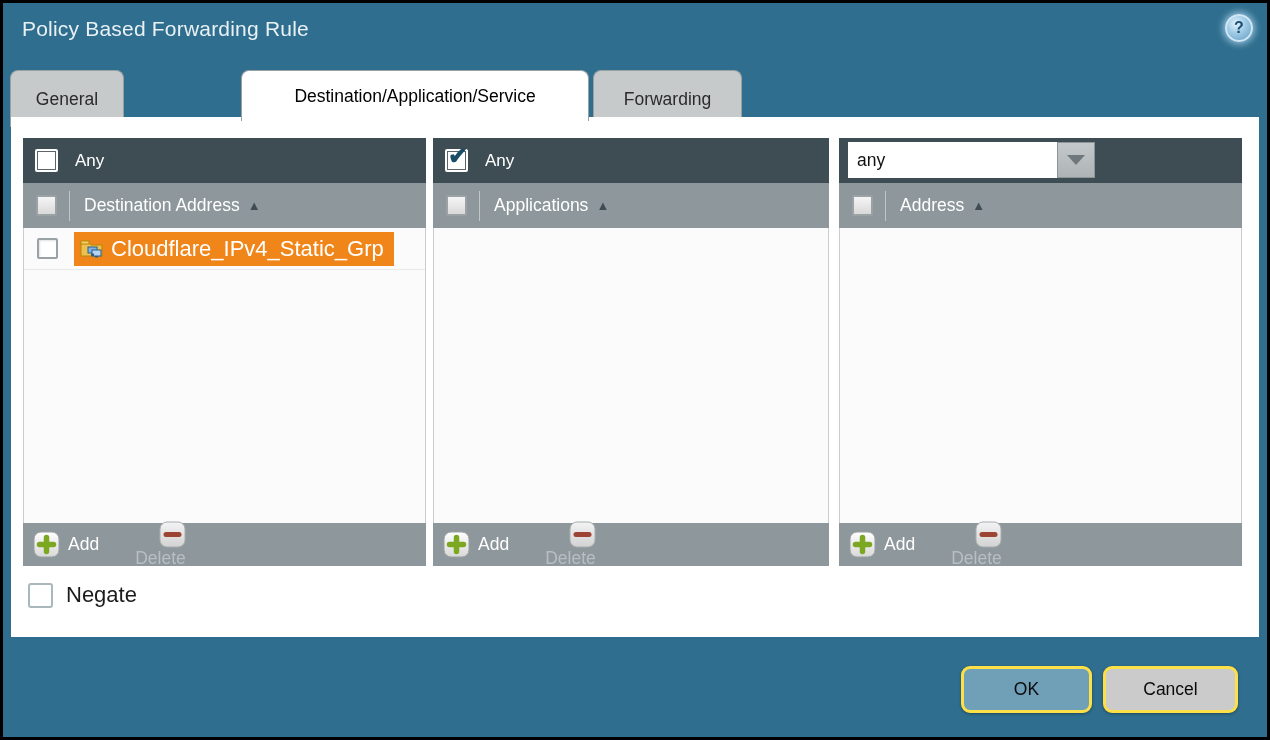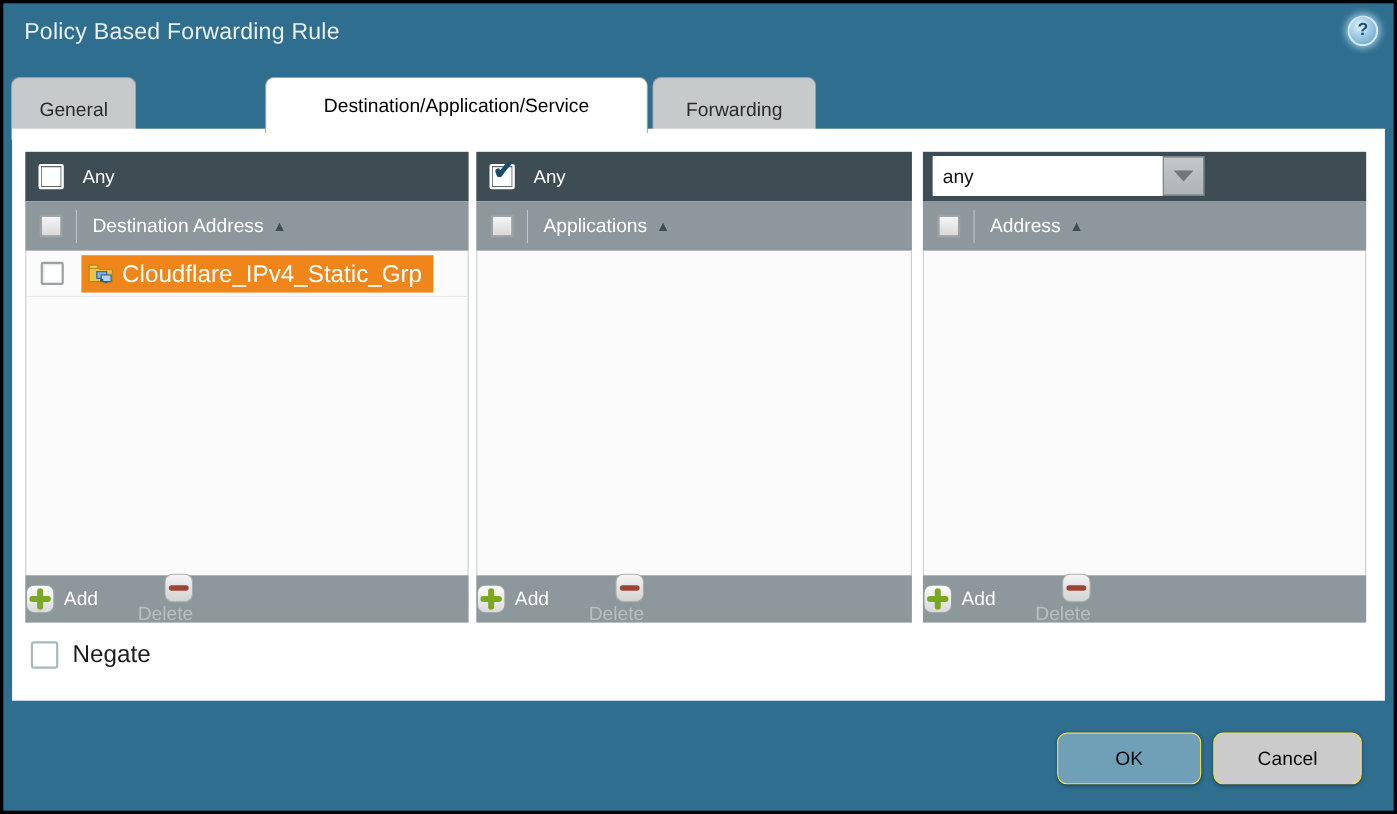--- a/index.html
+++ b/index.html
@@ -46,21 +46,21 @@
 
   .list{height:295px; background:#FBFBFB; border-left:1px solid #C9CDCF; border-right:1px solid #C9CDCF;
         box-sizing:border-box; overflow:hidden;}
 
   .row{height:41px; display:flex; align-items:center; border-bottom:1px solid #E9E9E9; cursor:pointer;}
   .row .cbcell{width:46px; display:flex; align-items:center; justify-content:center;}
   .sel-chip{background:#F0861A; color:#fff; font-size:22px; height:34px; display:flex; align-items:center;
             padding:0 10px 0 6px; margin-left:4px;}
   .sel-chip svg{margin-right:7px;}
 
-  .col-footer{height:43px; background:#8D979C; display:flex; align-items:center; box-sizing:border-box;}
+  .col-footer{height:43px; background:#8D979C; display:flex; align-items:center; padding-left:10px; box-sizing:border-box;}
   .iconbtn{width:27px; height:27px; cursor:pointer; display:inline-flex;}
   .btn-label{color:#fff; font-size:17.5px; margin-left:8px; cursor:pointer;}
   .btn-label.disabled{color:#B8BFC3; cursor:default;}
   .del-group{margin-left:28px; display:flex; align-items:flex-end;flex-direction:column;}
   .add-group{display:flex; align-items:center;}
 
   
   .cb{box-sizing:border-box; background:#fff; border:2px solid #A9AFB2; border-radius:2px;}
   .cb-any{width:23px; height:23px; border-color:#fff; box-shadow:0 0 0 1px #5a666c inset;}
   .cb-dis{width:21px; height:21px; background:linear-gradient(#f5f5f5,#d9d9d9); border:2px solid #9BA2A5;}
@@ -76,21 +76,21 @@
   .dd-btn{width:38px; height:36px; background:linear-gradient(#c3c8ca,#aeb4b6); border:1px solid #8E9598;
           box-sizing:border-box; display:flex; align-items:center; justify-content:center; cursor:pointer;}
   .dd-arrow{width:0; height:0; border-left:9px solid transparent; border-right:9px solid transparent;
             border-top:10px solid #6E787C;}
 
   
   .negate{position:absolute; left:17px; top:465px; display:flex; align-items:center;}
   .negate .lbl{margin-left:13px; font-size:22px; color:#1c1c1c;}
 
   
-  .btn{position:absolute; top:663px; height:47px; box-sizing:border-box; border:1px solid #fde047;
+  .btn{position:absolute; top:663px; height:47px; box-sizing:border-box; border:3px solid #fde047;
        border-radius:9px; font-size:17.5px; color:#0b0b0b; display:flex; align-items:center;
        justify-content:center; cursor:pointer; box-shadow:0 1px 3px rgba(0,0,0,.35);}
   .btn-ok{left:958px; width:131px; background:#6FA0B8;}
   .btn-cancel{left:1100px; width:135px; background:#CBCBCB;}
 </style>
 </head>
 <body>
 
 <div class="frame">
 

